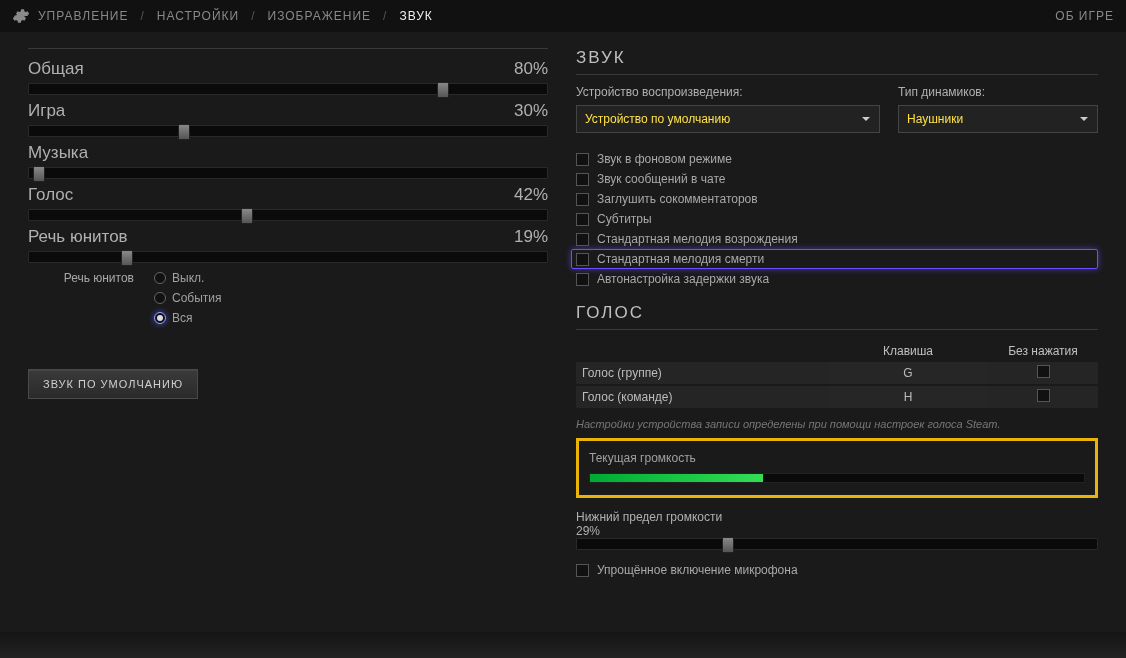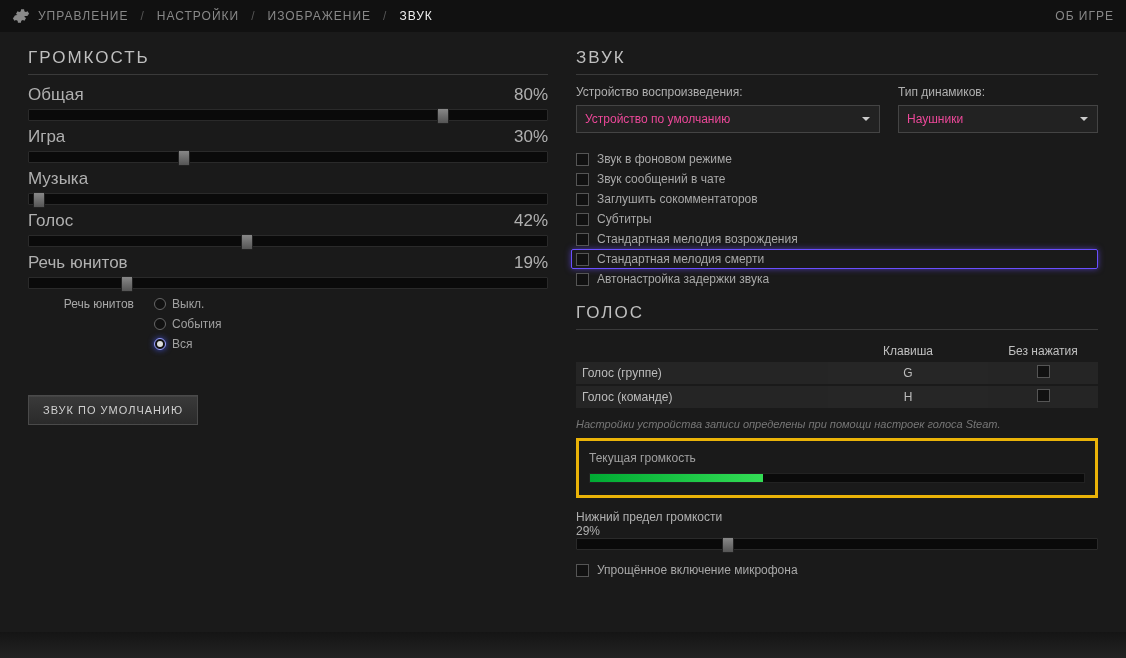--- a/index.html
+++ b/index.html
@@ -103,21 +103,21 @@
   .row-2 { display: flex; gap: 18px; margin-bottom: 12px; }
   .field { flex: 1; }
   .field-label { font-size: 12px; color: #b0b0b0; margin-bottom: 6px; }
   .select {
     height: 28px;
     background: #222;
     border: 1px solid #444;
     display: flex; align-items: center; justify-content: space-between;
     padding: 0 8px;
     font-size: 12px;
-    color: #ec4899;
+    color: #fde047;
     cursor: pointer;
   }
   .chev { width: 10px; height: 10px; fill: #ccc; }
   .check-list { margin-top: 16px; }
   .check-row {
     display: flex; align-items: center; gap: 8px;
     font-size: 12px; color: #a8a8a8;
     padding: 3px 0;
     cursor: pointer;
   }
@@ -203,21 +203,20 @@
     <span class="bc-item">ИЗОБРАЖЕНИЕ</span>
     <span class="bc-sep">/</span>
     <span class="bc-item active">ЗВУК</span>
   </div>
   <div class="about">ОБ ИГРЕ</div>
 </div>
 
 <div class="content">
 
   <div class="col col-left">
-    <div class="section-title">ГРОМКОСТЬ</div>
     <div class="hr"></div>
 
     <div id="sliders">
         <div class="slider-row">
           <span>Общая</span>
           <span>80%</span>
         </div>
         <div class="slider-track">
           <div class="slider-thumb" style="left:80%"></div>
         </div>

